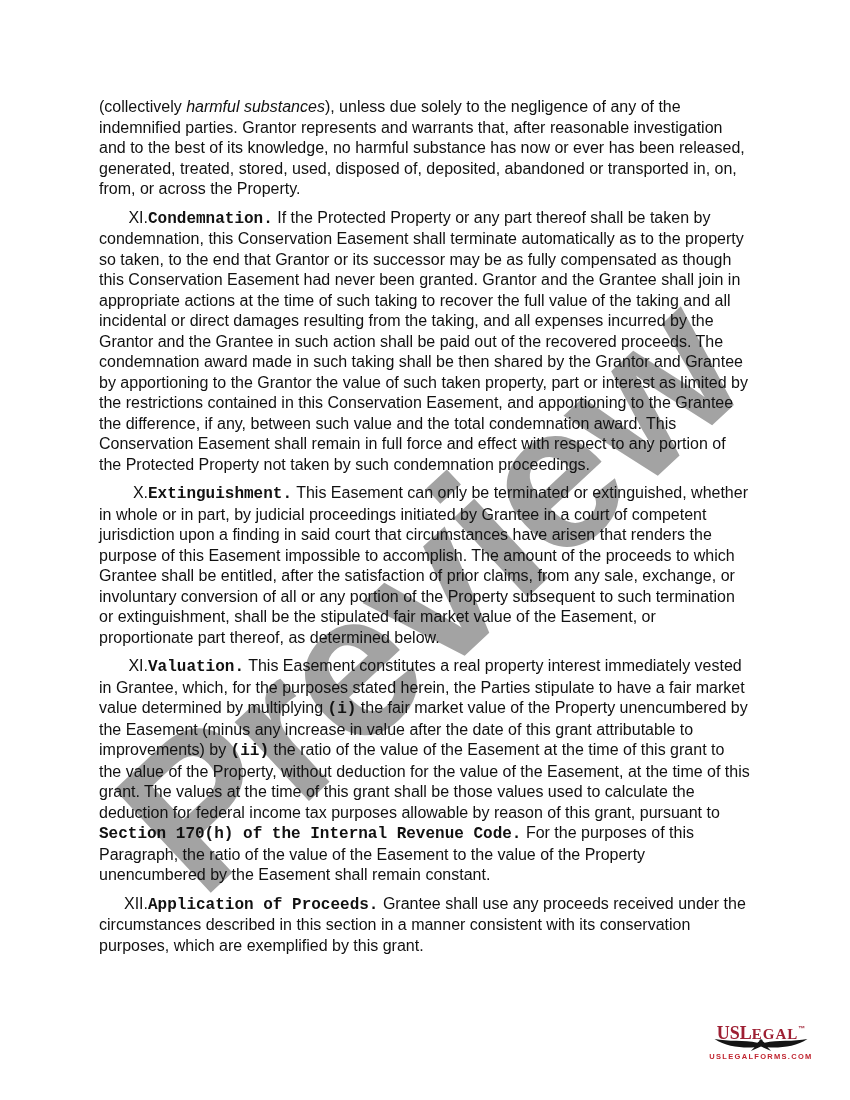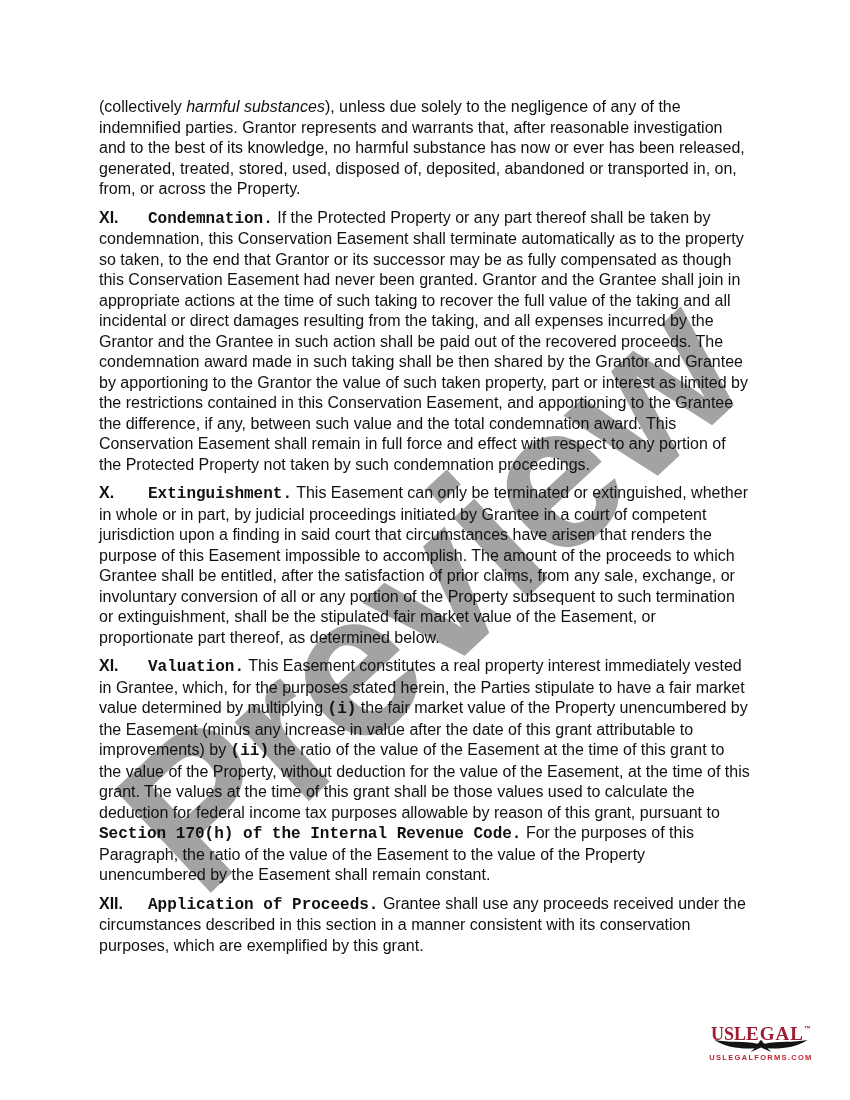--- a/index.html
+++ b/index.html
@@ -16,34 +16,34 @@
     font-weight:bold;font-size:205px;letter-spacing:-3px;
     color:#a3a3a3;white-space:nowrap;user-select:none;
   }
   
   .doc{
     position:absolute;left:99px;top:97px;width:652px;z-index:1;
     font-size:16px;line-height:20.5px;color:#111;
     text-align:left;
   }
   .para{margin:0 0 8px 0;}
-  .num{display:inline-block;width:49px;font-weight:bold;}
+  .num{display:inline-block;width:49px;font-weight:normal;text-align:right;}
   .b{font-weight:bold;font-family:Liberation Mono, monospace;}
   .i{font-style:italic;}
   
   .logo{
     position:absolute;left:699px;top:1024px;width:124px;z-index:1;
     text-align:center;line-height:1;
   }
   .logo-word{
     font-family:"Liberation Serif",serif;font-weight:bold;
     color:#9e1f33;white-space:nowrap;
   }
   .seg-large{font-size:18px;letter-spacing:0px;}
-  .seg-small{font-size:19px;letter-spacing:1px;}
+  .seg-small{font-size:15px;letter-spacing:1px;}
   .tm{font-size:7px;vertical-align:top;position:relative;top:1px;color:#9e1f33;font-family:"Liberation Sans",sans-serif;font-weight:bold;}
   .eagle{display:block;margin:-3px auto 1px auto;width:98px;height:13px;}
   .tagline{
     font-size:7.5px;font-weight:bold;letter-spacing:1.3px;
     color:#c0242f;font-family:"Liberation Sans",sans-serif;white-space:nowrap;
   }
 </style>
 </head>
 <body>
 

